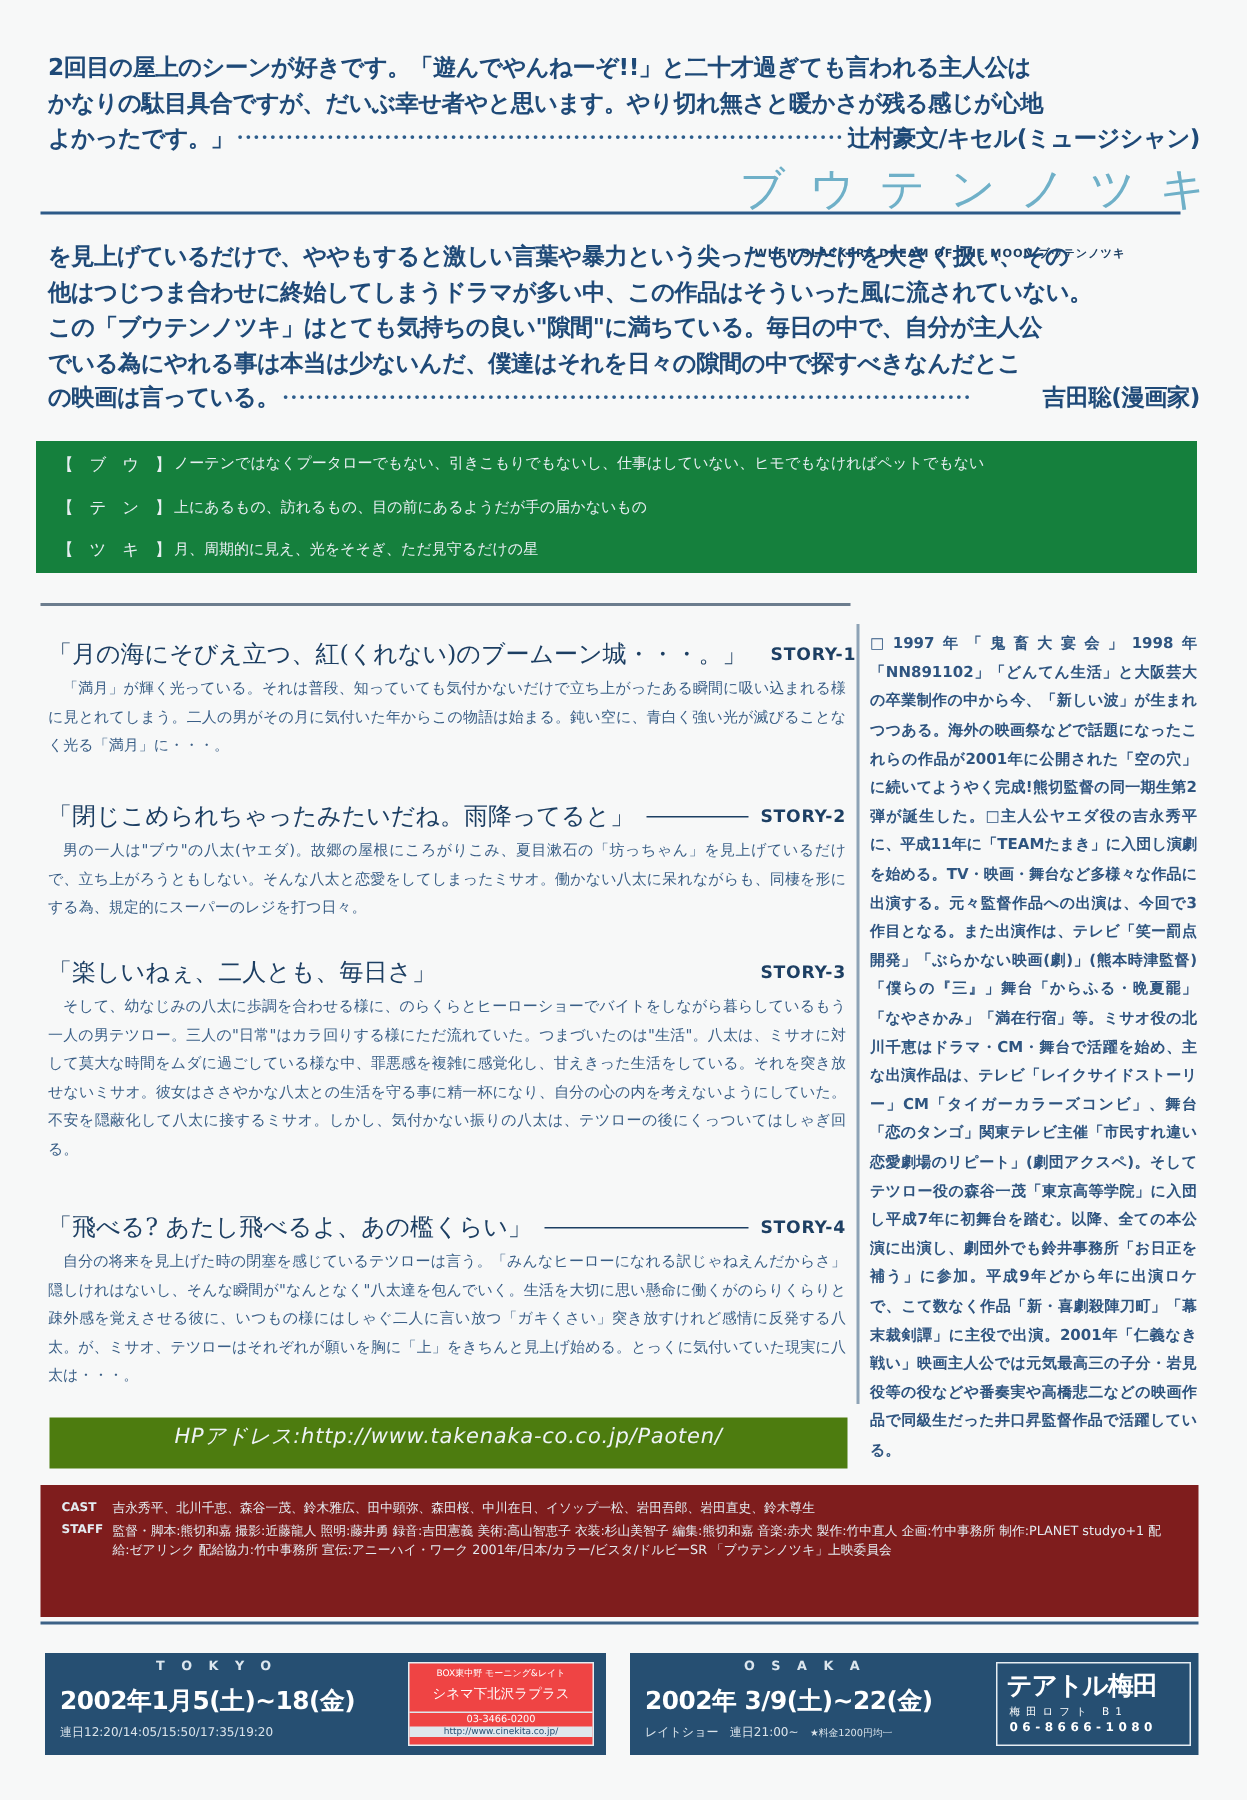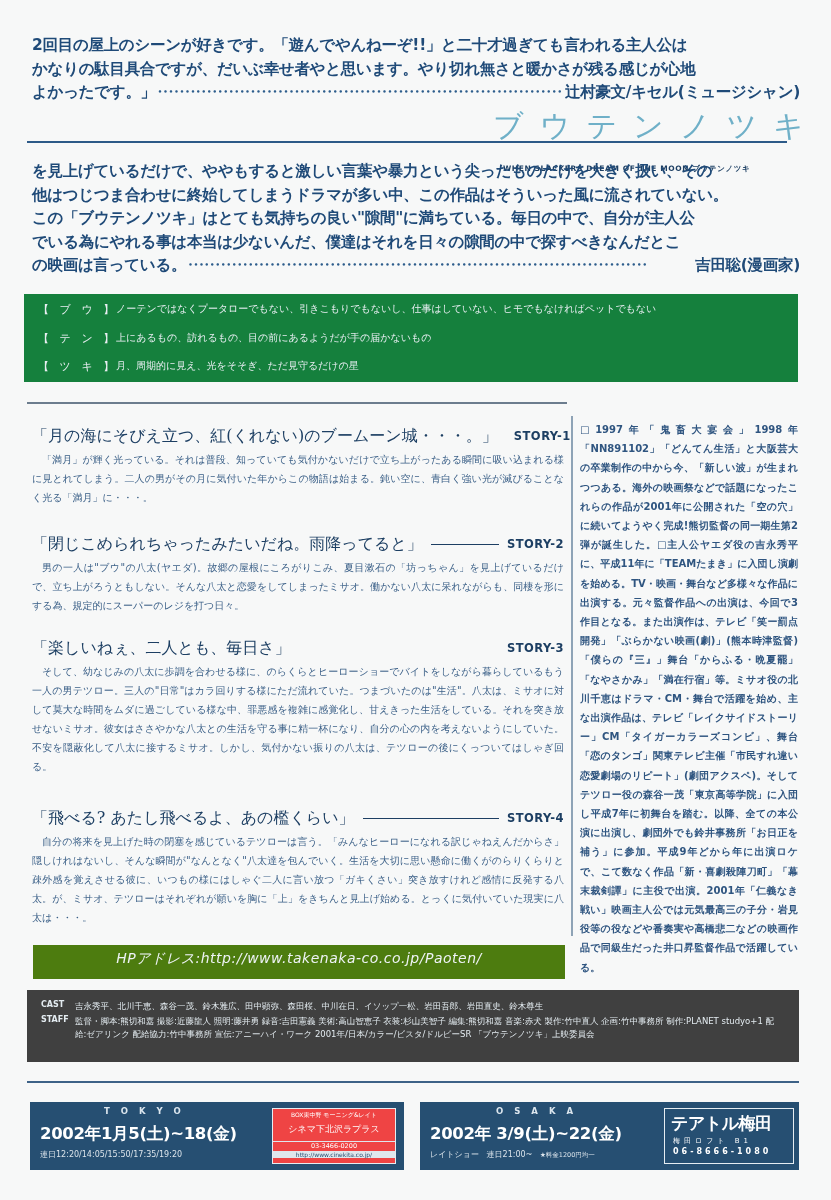--- a/index.html
+++ b/index.html
@@ -30,21 +30,21 @@
   .story-head { display: flex; align-items: center; font-family: "DejaVu Serif", "Liberation Serif", serif; font-size: 16px; color: #1d3f63; height: 24px; white-space: nowrap; }
   .story-head .rule { flex: 1; height: 1px; background: #1d3f63; margin: 0 8px; }
   .story-head .rule.none { background: transparent; }
   .story-head .label { font-family: "DejaVu Sans", sans-serif; font-weight: bold; font-size: 11.5px; letter-spacing: 0.5px; }
   .story-body { font-size: 10px; line-height: 19px; color: #3a5f87; margin-top: 2px; text-indent: 1em; text-align: justify; }
 
   .bio { left: 580px; top: 420px; width: 218px; font-size: 10px; line-height: 19.2px; color: #2f5580; font-weight: bold; text-align: justify; }
 
   .url-bar { left: 33px; top: 945px; width: 532px; height: 34px; background: #4d7c0f; color: #eef3f6; font-size: 14px; font-style: italic; text-align: center; line-height: 26px; letter-spacing: 0.5px; }
 
-  .credits-box { left: 27px; top: 990px; width: 772px; height: 72px; background: #404040; color: #e3ebf0; font-size: 8.5px; }
+  .credits-box { left: 27px; top: 990px; width: 772px; height: 88px; background: #7f1d1d; color: #e3ebf0; font-size: 8.5px; }
   .credit-row { position: absolute; left: 14px; display: flex; }
   .credit-key { width: 34px; font-weight: bold; font-size: 8px; }
   .credit-val { width: 700px; line-height: 13px; }
 
   .bottom-rule { left: 27px; top: 1081px; width: 772px; height: 2px; background: #3d6287; }
 
   .theater-box { top: 1102px; height: 68px; background: #264f72; color: #ffffff; }
   .theater-box .city { position: absolute; top: 4px; font-size: 8.5px; letter-spacing: 11px; font-weight: bold; color: #dce6ee; }
   .theater-box .dates { position: absolute; top: 21px; font-size: 16.5px; font-weight: bold; white-space: nowrap; letter-spacing: -0.3px; }
   .theater-box .times { position: absolute; top: 47px; font-size: 8px; white-space: nowrap; color: #dbe4eb; }

